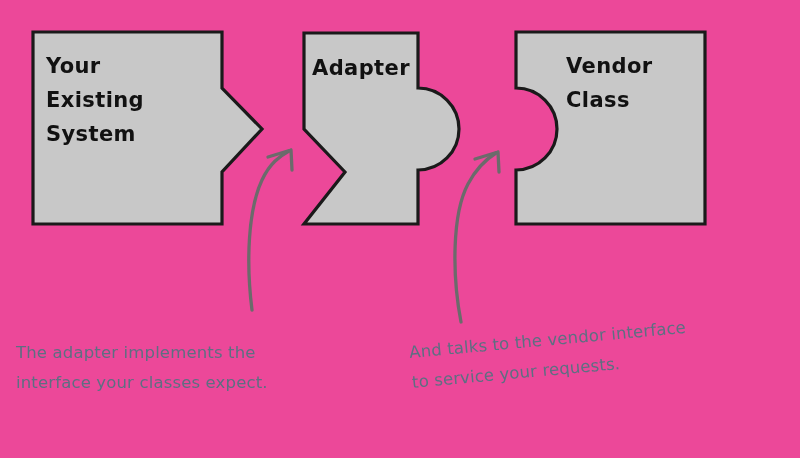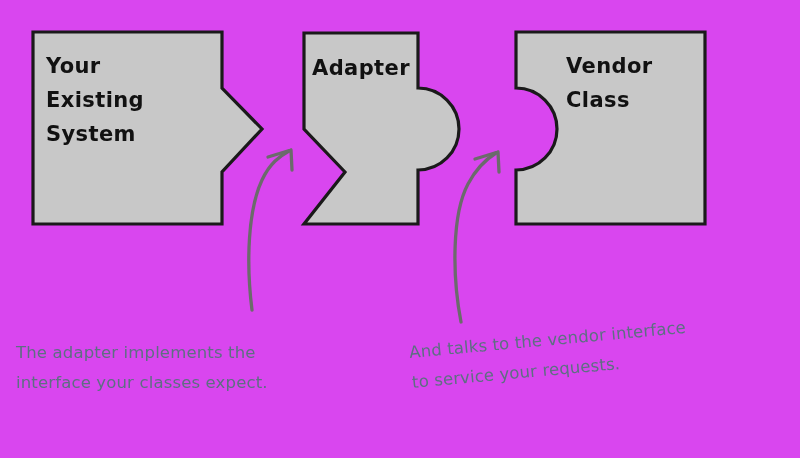--- a/index.html
+++ b/index.html
@@ -8,21 +8,21 @@
     padding: 0;
     background: #ffffff;
   }
   body {
     font-family: "DejaVu Sans", sans-serif;
   }
   #diagram-root {
     position: relative;
     width: 800px;
     height: 458px;
-    background: #d946ef;
+    background: #ec4899;
     overflow: hidden;
   }
   #diagram-svg {
     position: absolute;
     left: 0;
     top: 0;
     width: 800px;
     height: 458px;
     display: block;
   }

